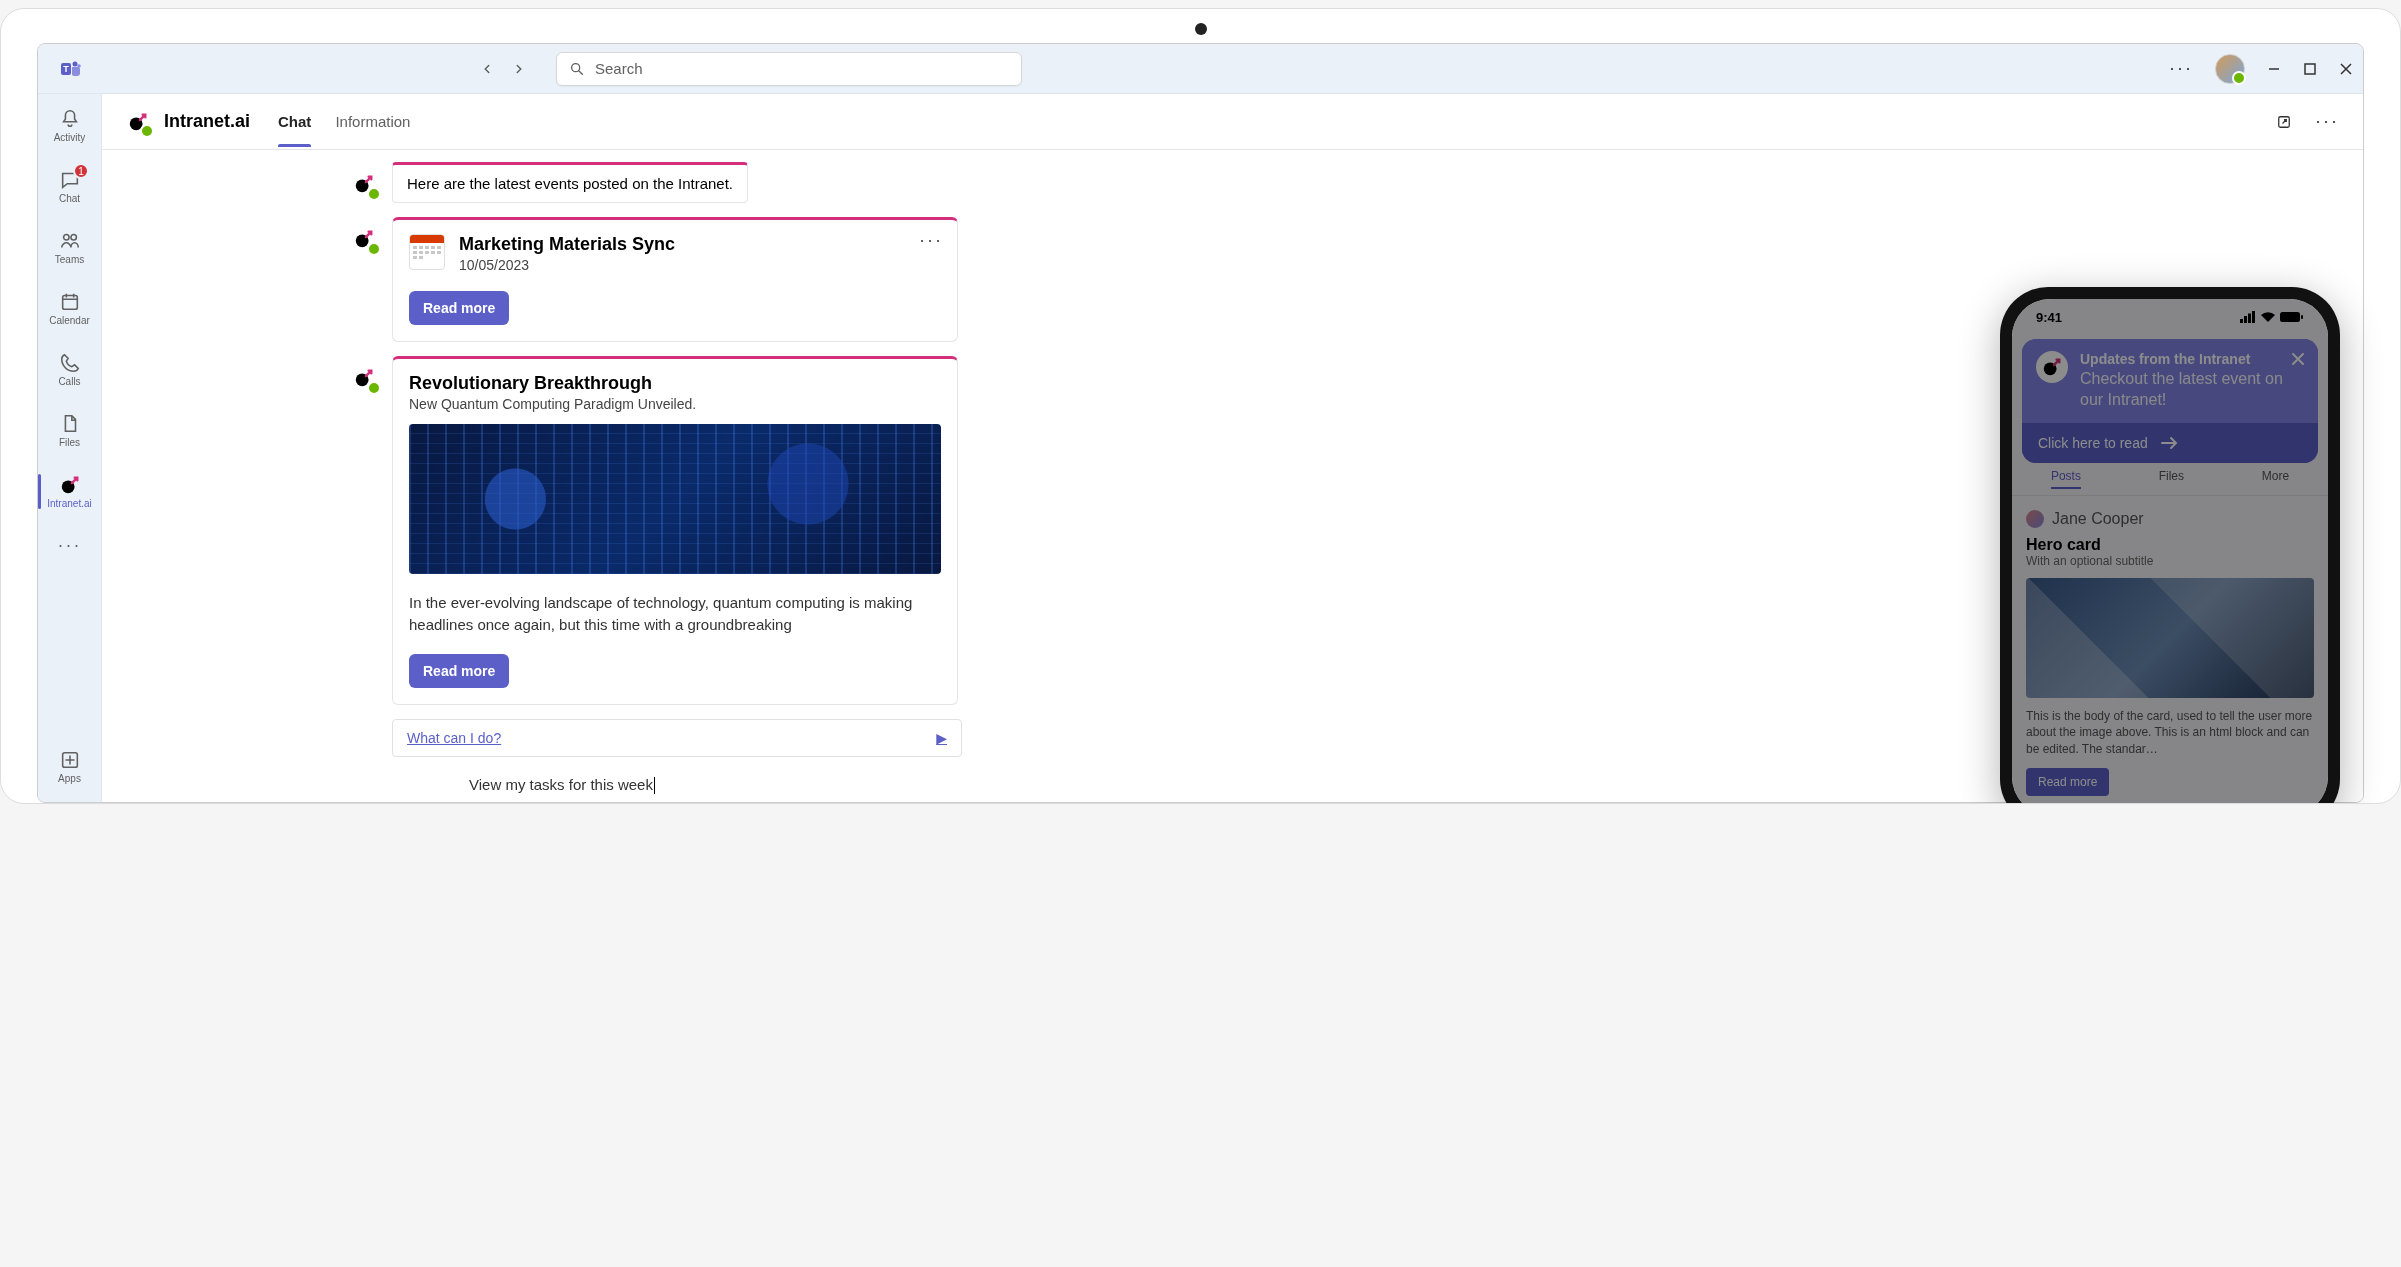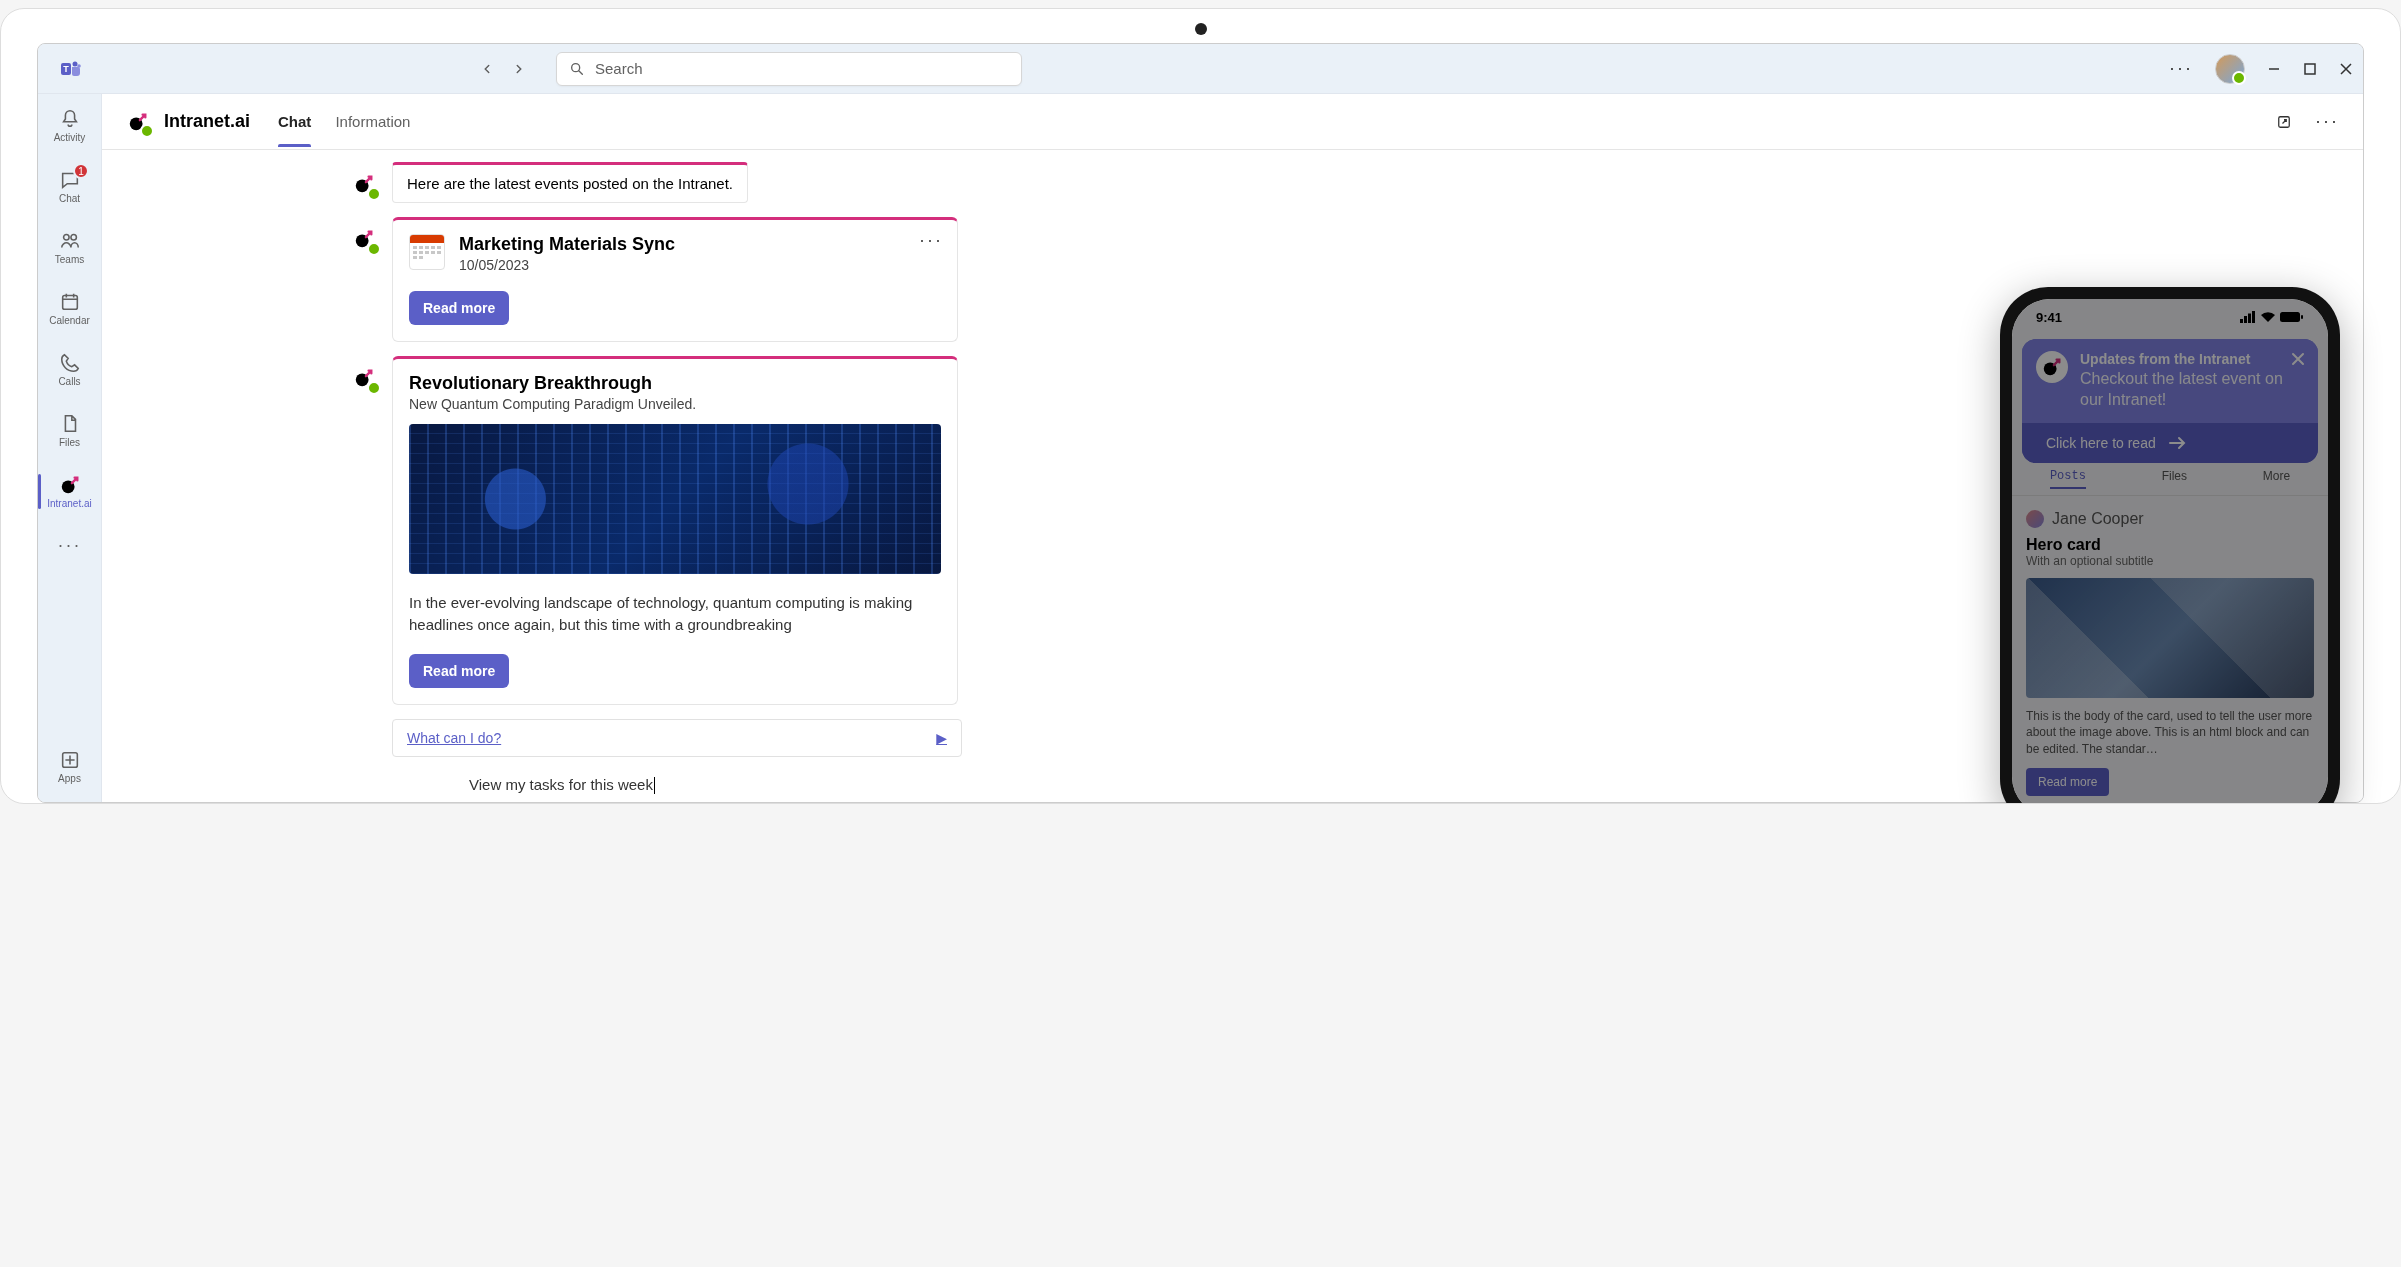--- a/index.html
+++ b/index.html
@@ -81,23 +81,23 @@
 .phone-shade { position: absolute; inset: 0; background: rgba(0,0,0,0.45); pointer-events: none; border-radius: 38px; }
 .statusbar { height: 36px; display: flex; align-items: center; justify-content: space-between; padding: 0 24px; font-size: 13px; font-weight: 600; }
 .statusbar .rt { display: flex; gap: 4px; align-items: center; }
 .notif { margin: 4px 10px 0; background: #7579e0; border-radius: 14px; overflow: hidden; color: #fff; }
 .notif-top { padding: 12px 14px; display: flex; gap: 12px; align-items: flex-start; background: #8184e6; position: relative; }
 .notif-icon { width: 32px; height: 32px; border-radius: 50%; background: #fff; display: flex; align-items: center; justify-content: center; flex-shrink: 0; }
 .notif-icon svg { width: 22px; height: 22px; }
 .notif-title { font-weight: 700; font-size: 14px; }
 .notif-body { font-size: 16px; opacity: 0.95; margin-top: 2px; line-height: 1.3; }
 .notif-close { position: absolute; right: 12px; top: 12px; cursor: pointer; }
-.notif-cta { background: #5b5fc7; padding: 12px 24px; font-size: 14px; display: flex; align-items: center; gap: 12px; cursor: pointer; }
+.notif-cta { background: #5b5fc7; padding: 12px 16px; font-size: 14px; display: flex; align-items: center; gap: 12px; cursor: pointer; }
 .phone-tabs { display: flex; justify-content: space-around; padding: 6px 0; font-size: 12px; color: #555; border-bottom: 1px solid #e0e0e0; }
-.phone-tabs .t.sel { color: #5b5fc7; border-bottom: 2px solid #5b5fc7; padding-bottom: 4px; font-family: Liberation Mono, monospace; }
+.phone-tabs .t.sel { color: #5b5fc7; border-bottom: 2px solid #5b5fc7; padding-bottom: 4px; }
 .phone-content { padding: 14px 14px 0; }
 .phone-user { display: flex; align-items: center; gap: 8px; font-size: 16px; color: #555; }
 .phone-user .av { width: 18px; height: 18px; border-radius: 50%; background: linear-gradient(135deg,#d88,#88d); }
 .hero-title { font-weight: 700; font-size: 16px; margin-top: 8px; }
 .hero-sub { font-size: 12px; color: #666; }
 .hero-img { width: 100%; height: 120px; margin-top: 10px; border-radius: 4px; background:
   linear-gradient(45deg, rgba(255,255,255,0.25) 0 30%, transparent 30% 60%, rgba(255,255,255,0.2) 60%),
   linear-gradient(135deg, #3a5a8a, #6d8db6, #1e3050);
 }
 .hero-body { font-size: 12px; color: #555; margin-top: 10px; line-height: 1.4; }

